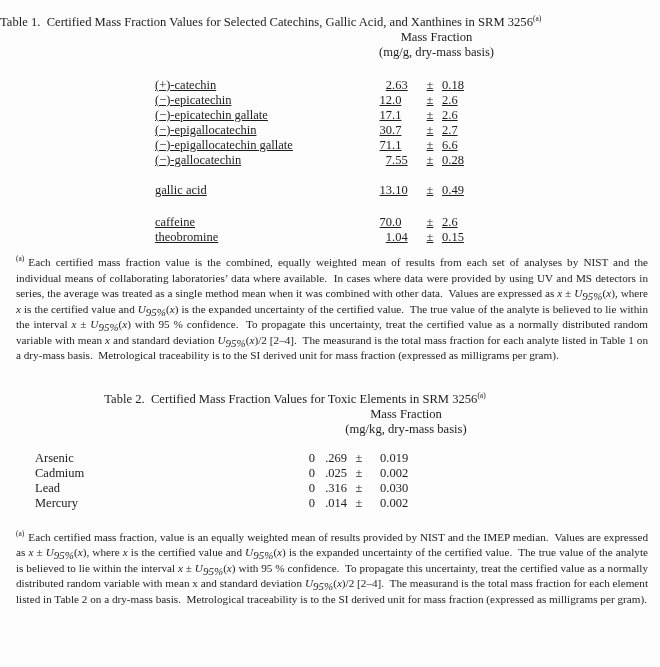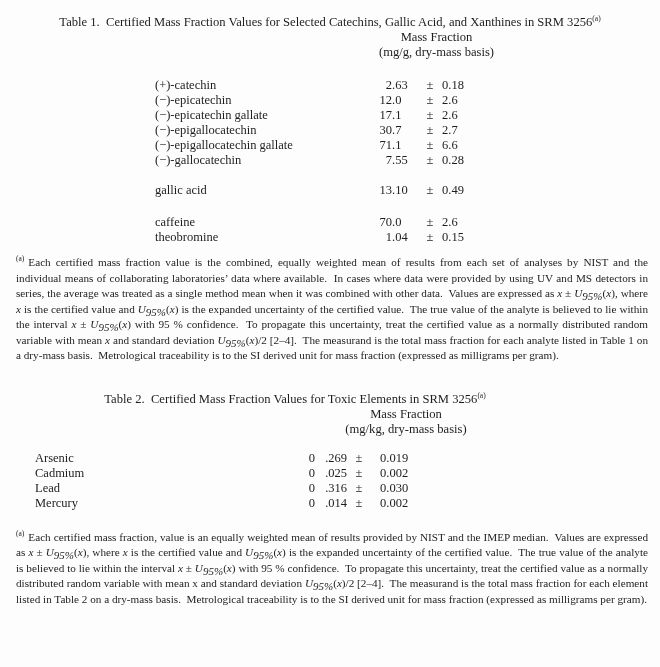--- a/index.html
+++ b/index.html
@@ -8,30 +8,30 @@
     background: #fdfdfd;
     color: #1d1d1d;
     font-family: "Liberation Serif", "DejaVu Serif", serif;
     overflow: hidden;
     padding-top: 14px;
     box-sizing: border-box;
   }
   .pw { white-space: pre-wrap; }
 
   .doc-title { font-size: 12.6px; line-height: 16px; }
-  .t1-title { text-align: center; }
+  .t1-title { text-align: left; }
   .t2-title { width: 590px; text-align: center; margin-top: 27px; }
   sup.title-marker { font-size: 7.5px; line-height: 0; }
 
   .colhead { font-size: 12.6px; line-height: 15px; text-align: center; }
   .t1-head { margin-left: 340px; width: 193px; }
   .t2-head { margin-left: 310px; width: 192px; }
 
   .tbl { font-size: 12.5px; }
-  .t1 { margin-left: 155px; margin-top: 18px; }
+  .t1 { margin-left: 155px; margin-top: 18px; text-decoration: underline; }
   .t2 { margin-left: 35px;  margin-top: 14px; }
   .row { display: flex; height: 15px; line-height: 15px; }
   .t1 .name { width: 213px; }
   .t2 .name { width: 256px; }
   .val { display: inline-flex; }
   .dint { display: inline-block; width: 24px; text-align: right; }
   .dfrac { display: inline-block; text-align: left; }
   .t1 .dfrac { width: 26px; }
   .t2 .dfrac { width: 32px; text-align: right; }
   .pm { width: 24px; text-align: center; }

